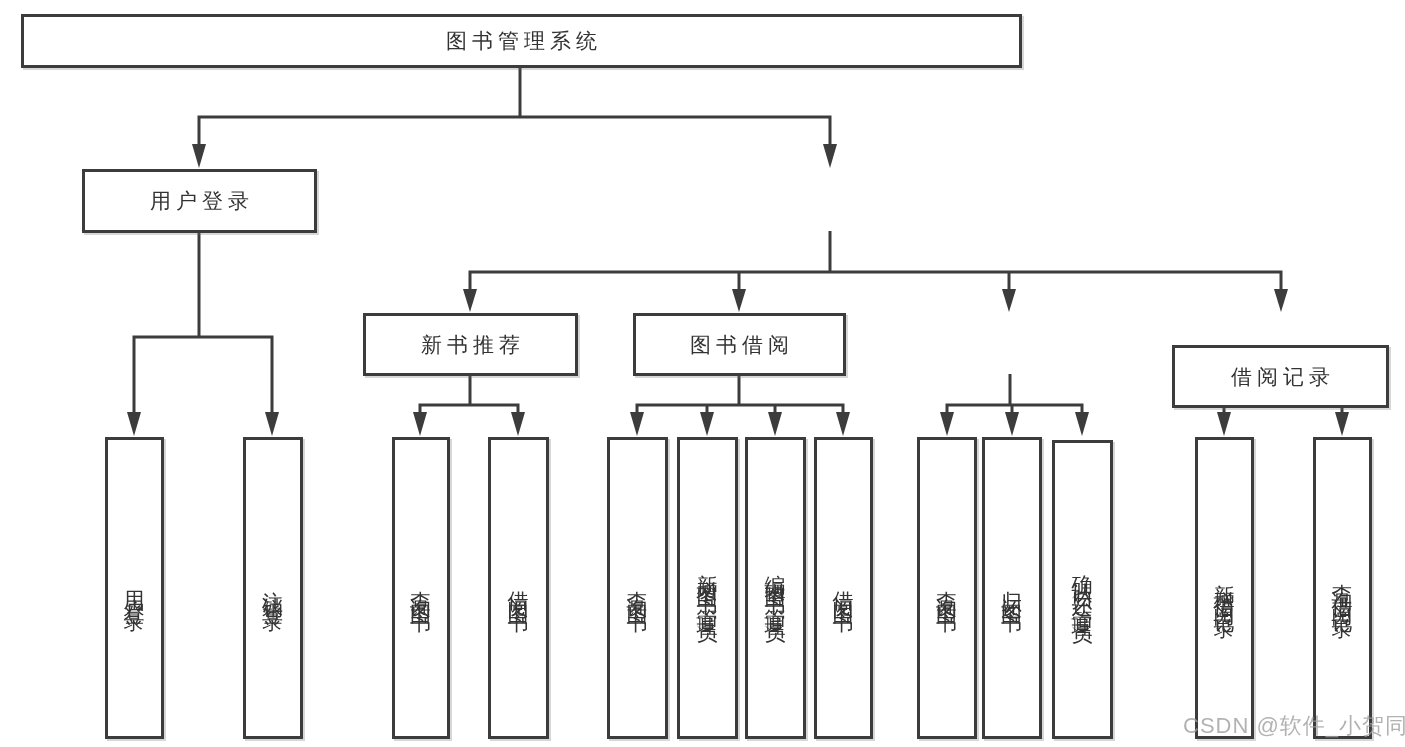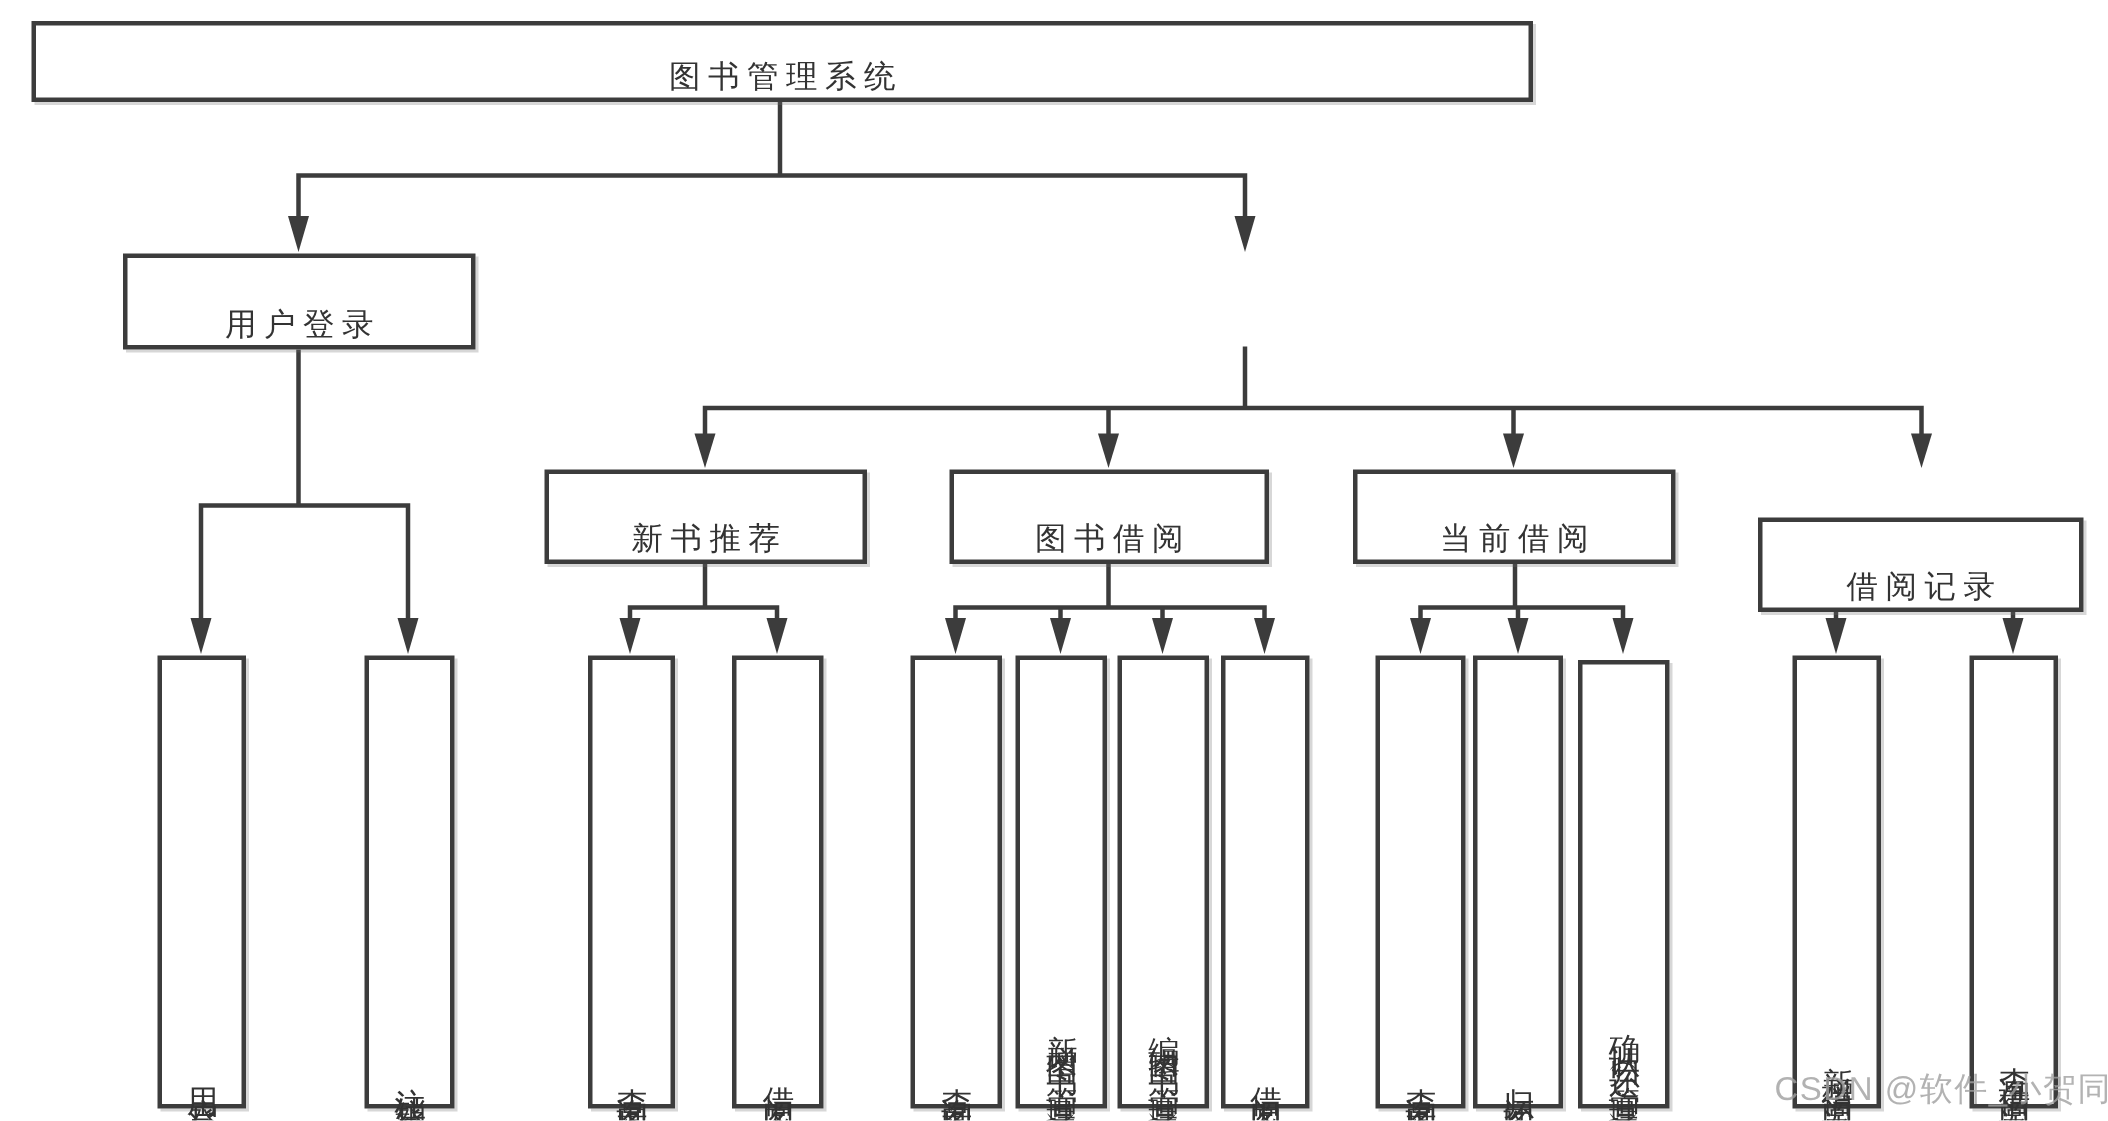--- a/index.html
+++ b/index.html
@@ -20,21 +20,21 @@
   }
   .connectors{position:absolute;left:0;top:0;width:1405px;height:747px;}
   .cline{stroke:var(--line);stroke-width:3;fill:none;}
   .ahead{fill:var(--line);stroke:none;}
   .node{
     position:absolute;
     box-sizing:border-box;
     background:var(--box_bg);
     border:3px solid var(--line);
     box-shadow:2px 2px 0 rgba(110,110,110,0.28);
-    display:flex;align-items:flex-end;justify-content:center;
+    display:flex;align-items:center;justify-content:center;
     z-index:2;
   }
   .hlabel{
     font-size:21px;
     letter-spacing:5px;
     text-indent:5px;
     white-space:nowrap;
     color:var(--text);
   }
   .vlabel{
@@ -131,23 +131,20 @@
   <div class="node" style="left:82px;top:169px;width:235px;height:64px;">
     <span class="hlabel">用户登录</span>
   </div>
 
   <div class="node" style="left:363px;top:313px;width:215px;height:63px;">
     <span class="hlabel">新书推荐</span>
   </div>
   <div class="node" style="left:633px;top:313px;width:213px;height:63px;">
     <span class="hlabel">图书借阅</span>
   </div>
-  <div class="node" style="left:902px;top:313px;width:215px;height:63px;">
-    <span class="hlabel">当前借阅</span>
-  </div>
   <div class="node" style="left:1172px;top:313px;width:217px;height:63px;margin-top:32px;">
     <span class="hlabel">借阅记录</span>
   </div>
 
   <div class="node" style="left:105px;top:437px;width:59px;height:302px;">
     <span class="vlabel">用户登录</span>
   </div>
   <div class="node" style="left:243px;top:437px;width:60px;height:302px;">
     <span class="vlabel">注销登录</span>
   </div>

